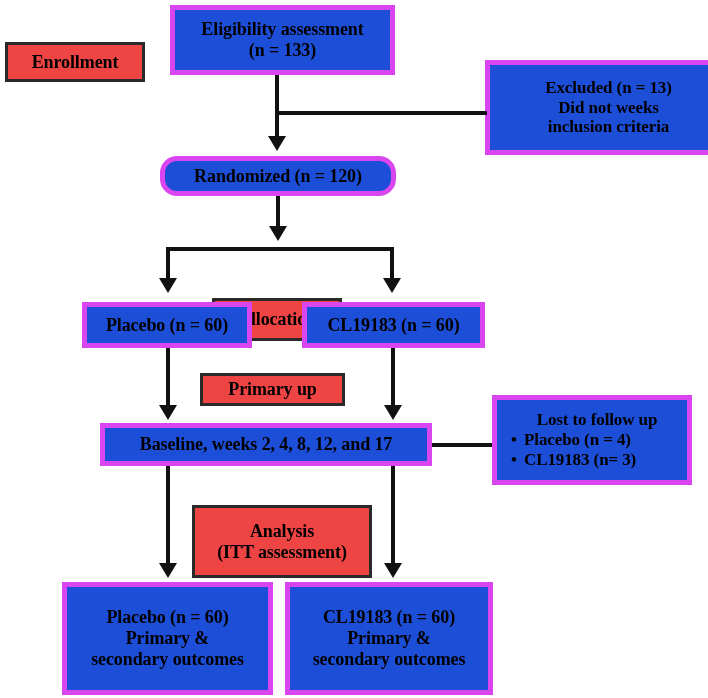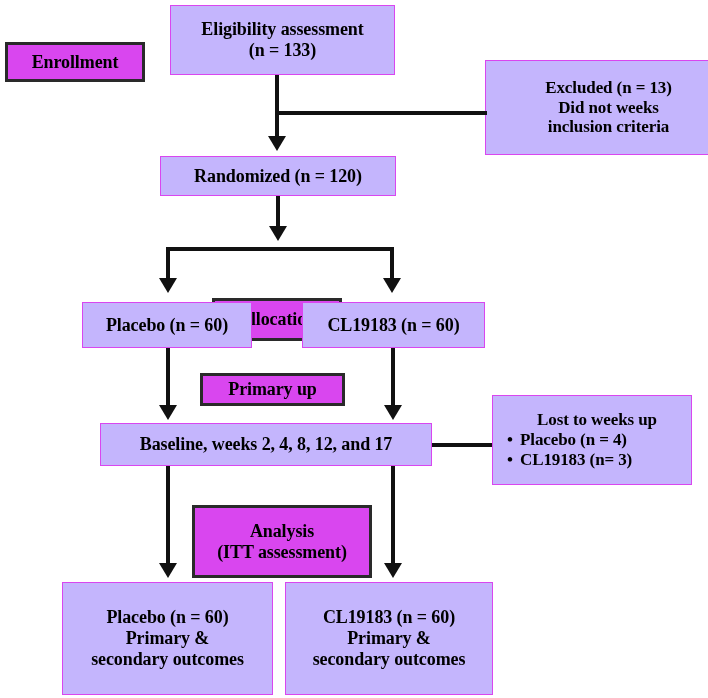--- a/index.html
+++ b/index.html
@@ -11,34 +11,34 @@
     position: relative;
     width: 708px;
     height: 698px;
     background: #ffffff;
     font-family: "Liberation Serif", "DejaVu Serif", serif;
     overflow: hidden;
   }
   .box {
     position: absolute;
     box-sizing: border-box;
-    border: 1px solid #d946ef;
-    background: #c4b5fd;
+    border: 5px solid #d946ef;
+    background: #1d4ed8;
     display: flex;
     flex-direction: column;
     align-items: center;
     justify-content: center;
     text-align: center;
     font-weight: bold;
     color: #000000;
     line-height: 1.16;
     letter-spacing: -0.1px;
   }
   .stage {
-    background: #d946ef;
+    background: #ef4444;
     border: 3px solid #2a2a2a;
   }
   .box .line { display: block; white-space: nowrap; }
   .box.left-align {
     align-items: flex-start;
     text-align: left;
   }
   .bullet-line {
     display: block;
     white-space: nowrap;
@@ -87,21 +87,21 @@
     <span class="line">Excluded (n = 13)</span>
     <span class="line">Did not weeks</span>
     <span class="line">inclusion criteria</span>
   </div>
 
   <div class="vline" style="left:275px; top:75px; height:62px;"></div>
   <div class="arrowhead" style="left:268px; top:136px;"></div>
 
   <div class="hline" style="left:279px; top:111px; width:208px;"></div>
 
-  <div class="box" style="left:160px; top:156px; width:236px; height:40px; font-size:18px;">
+  <div class="box" style="left:160px; top:156px; width:236px; height:40px; font-size:18px;border-radius:17px;">
     <span class="line">Randomized (n = 120)</span>
   </div>
 
   <div class="vline" style="left:276px; top:196px; height:32px;"></div>
   <div class="arrowhead" style="left:269px; top:226px;"></div>
 
   <div class="hline" style="left:166px; top:247px; width:228px;"></div>
   <div class="vline" style="left:166px; top:247px; height:32px;"></div>
   <div class="arrowhead" style="left:159px; top:278px;"></div>
   <div class="vline" style="left:390px; top:247px; height:32px;"></div>
@@ -127,21 +127,21 @@
     <span class="line">Primary up</span>
   </div>
 
   <div class="box" style="left:100px; top:423px; width:332px; height:43px; font-size:18px;">
     <span class="line">Baseline, weeks 2, 4, 8, 12, and 17</span>
   </div>
 
   <div class="hline" style="left:432px; top:443px; width:62px;"></div>
 
   <div class="box left-align" style="left:492px; top:395px; width:200px; height:90px; font-size:17px; padding-left:10px;">
-    <span class="line" style="align-self:center;">Lost to weeks up</span>
+    <span class="line" style="align-self:center;">Lost to follow up</span>
     <span class="bullet-line">
       <span class="bullet-dot">•</span><span>Placebo (n = 4)</span>
     </span>
     <span class="bullet-line">
       <span class="bullet-dot">•</span><span>CL19183 (n= 3)</span>
     </span>
   </div>
 
   <div class="vline" style="left:166px; top:466px; height:98px;"></div>
   <div class="arrowhead" style="left:159px; top:563px;"></div>

